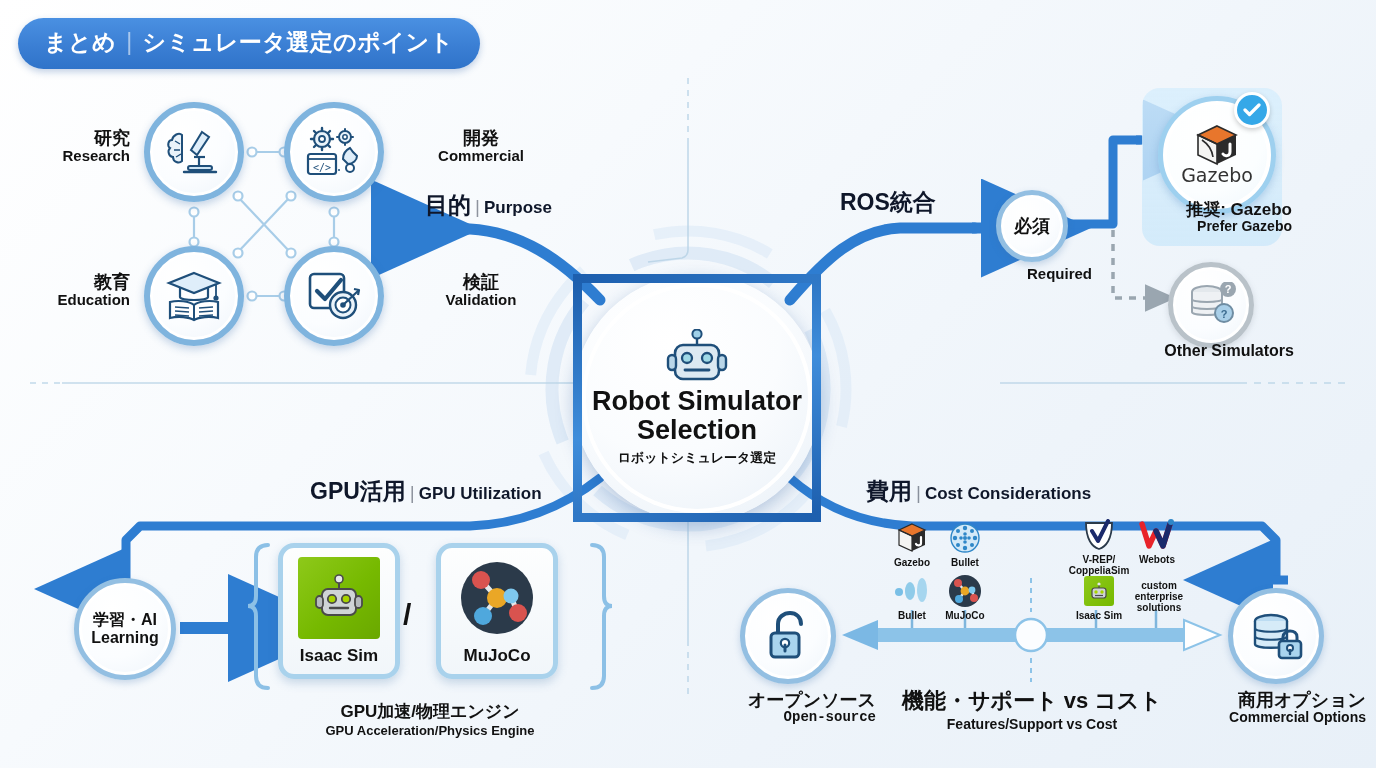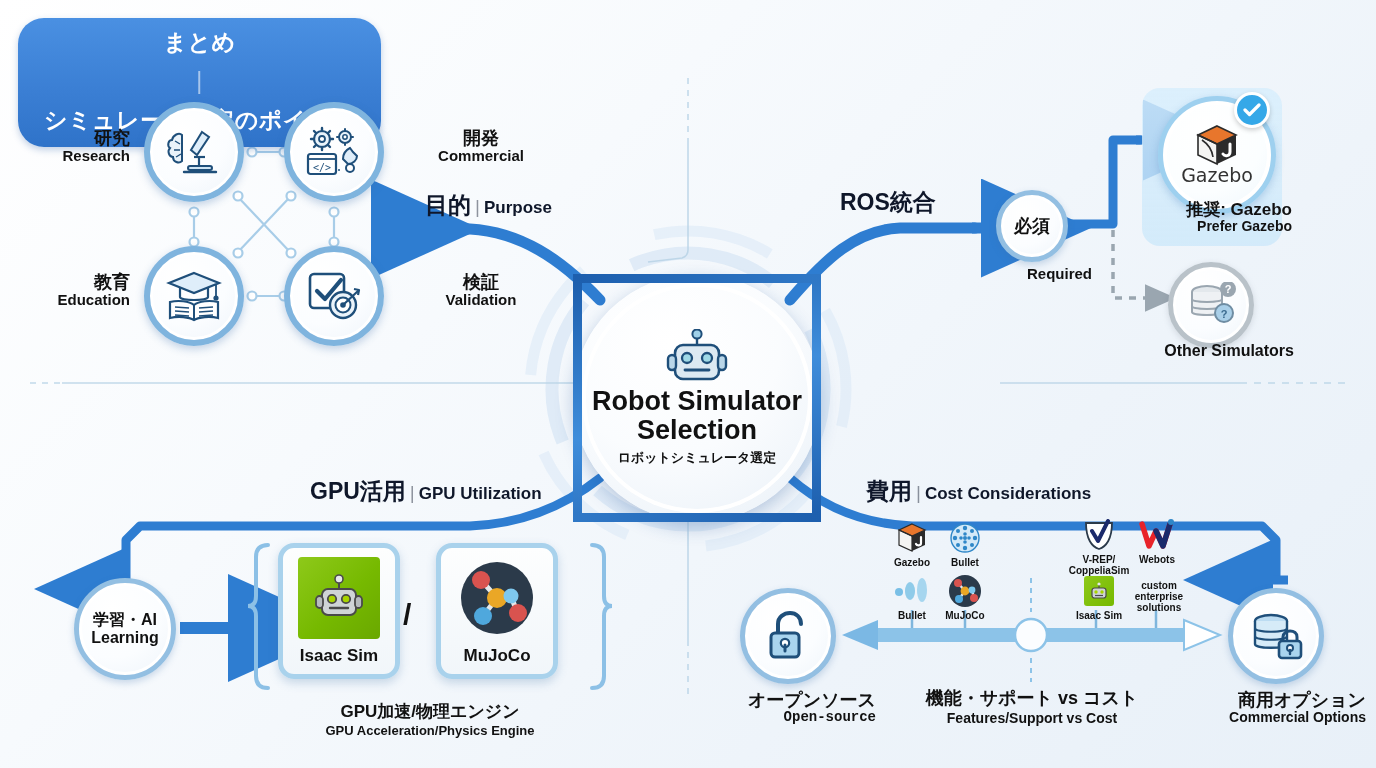--- a/index.html
+++ b/index.html
@@ -14,21 +14,21 @@
   .abs{position:absolute;}
   svg.layer{position:absolute;left:0;top:0;width:1376px;height:768px;pointer-events:none;}
 
   
   .title-badge{
     left:18px;top:18px;
     background:linear-gradient(180deg,#4a90e2 0%,#3b7fd4 55%,#2f73c9 100%);
     color:#fff;border-radius:26px;padding:9px 26px 11px 26px;
     font-size:23px;font-weight:bold;letter-spacing:.5px;
     box-shadow:0 3px 7px rgba(40,90,160,.28);
-    display:flex;align-items:center;gap:10px;flex-direction:column;
+    display:flex;align-items:center;gap:10px;
   }
   .title-badge .sep{opacity:.55;font-weight:normal;}
 
   
   .node{
     border-radius:50%;
     background:radial-gradient(circle at 35% 28%,#ffffff 0%,#fbfdff 55%,#eef4fa 100%);
     display:flex;align-items:center;justify-content:center;
     box-sizing:border-box;
   }
@@ -601,17 +601,17 @@
     <span class="mini-lbl">Isaac Sim</span>
   </div>
 
   <div class="mini" style="left:1124px;top:574px;width:70px;">
     <span class="mini-lbl" style="white-space:pre-line;margin-top:6px;">custom
 enterprise
 solutions</span>
   </div>
 
   <div class="caption" style="left:900px;top:686px;width:264px;">
-    <span class="cja" style="font-size:18px;">機能・サポート vs コスト</span>
+    <span class="cja" style="font-size:22px;">機能・サポート vs コスト</span>
     <span class="cen" style="font-size:14px;">Features/Support vs Cost</span>
   </div>
 
 </div>
 
 </body></html>

